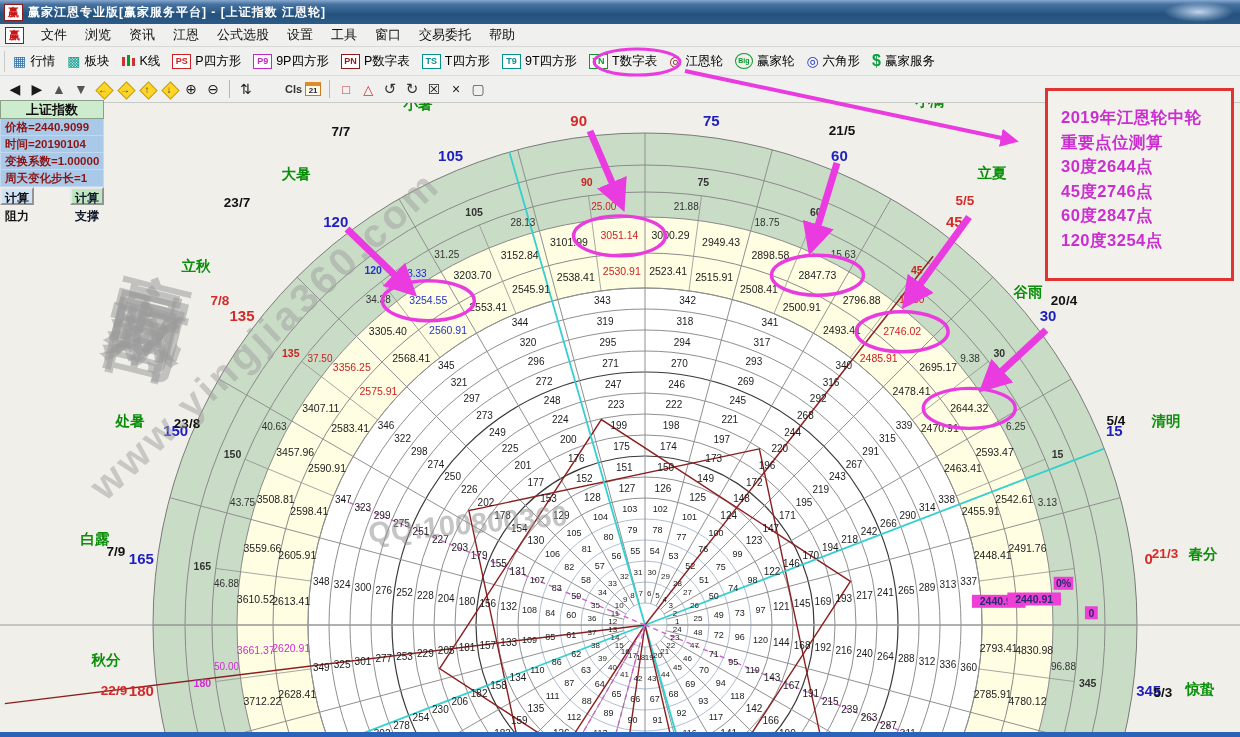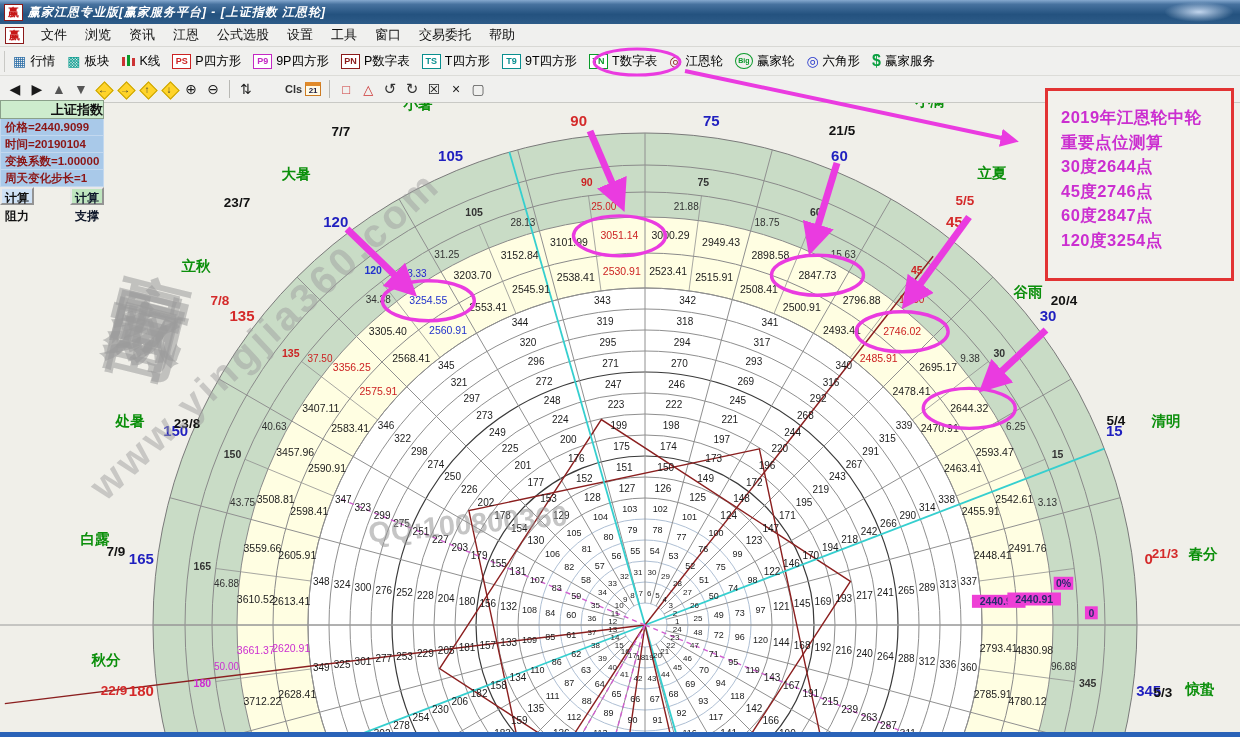--- a/index.html
+++ b/index.html
@@ -8,21 +8,21 @@
   svg{font-family:"Liberation Sans","DejaVu Sans",sans-serif;}
 
   
   #titlebar{position:relative;z-index:3;height:24px;
     background:linear-gradient(to bottom,#86a9cf 0%,#47729f 18%,#24527f 60%,#2d5b88 100%);
     display:flex;align-items:center;padding-left:4px;box-sizing:border-box;}
   #titlebar .glow{position:absolute;right:6px;top:2px;width:70px;height:20px;
     background:radial-gradient(ellipse at center,rgba(220,235,255,.85),rgba(220,235,255,0) 70%);}
   .applogo{width:17px;height:15px;background:#fff;border:1px solid #8b1a1a;color:#c61616;
     font-weight:bold;font-size:11px;line-height:15px;text-align:center;margin-right:5px;}
-  #title-text{color:#fff;font-size:12px;font-weight:bold;letter-spacing:1px;font-style:italic;}
+  #title-text{color:#fff;font-size:12px;font-weight:bold;letter-spacing:1px;}
 
   #menubar{position:relative;z-index:3;height:22px;background:#f0f0ee;border-bottom:1px solid #d8d8d4;
     display:flex;align-items:center;font-size:13px;color:#111;}
   #menubar .applogo{margin:0 8px 0 5px;}
   .menu-item{padding:0 9px;height:100%;display:flex;align-items:center;cursor:default;}
 
   #toolbar1{position:relative;z-index:3;height:28px;background:#f0f0ee;border-bottom:1px solid #dcdcd8;
     display:flex;align-items:center;padding-left:4px;font-size:12.5px;color:#000;}
   .tb-item{display:flex;align-items:center;gap:4px;padding:2px 7px 2px 5px;cursor:default;}
   .tb-item:first-child{border-left:1px solid #c9c9c5;padding-left:8px;}
@@ -60,21 +60,21 @@
   .diamond b{position:absolute;left:2px;top:2px;width:11px;height:11px;background:#ffd42a;
     border:1px solid #c9a400;transform:rotate(45deg);}
   .diamond span{position:absolute;left:0;top:0;width:15px;height:15px;font-size:10px;font-weight:bold;
     color:#333;text-align:center;line-height:15px;}
   .cal{width:16px;height:14px;background:#fffbe8;border:1px solid #cc7a22;border-top:4px solid #e08a2a;
     font-size:8px;font-weight:bold;color:#224;text-align:center;line-height:10px;box-sizing:border-box;}
 
   
   #panel{position:absolute;z-index:3;left:0;top:100px;width:104px;font-weight:bold;}
   #panel .hd{background:#cdeccd;border:1px solid #8aa08a;color:#111;font-size:13px;
-    text-align:right;height:17px;line-height:17px;}
+    text-align:center;height:17px;line-height:17px;}
   #panel .row{background:#a9c9e9;border:1px solid #c3d8ef;border-top:none;color:#8b1515;
     font-size:11.5px;height:16px;line-height:16px;white-space:nowrap;overflow:hidden;padding-left:4px;}
   #panel .btns{display:flex;gap:36px;}
   #panel .pbtn{flex:1;font-size:12px;height:18px;line-height:18px;text-align:center;
     border:2px outset #e8e8e8;box-sizing:border-box;cursor:default;}
   #panel .pbtn.b1{background:#cfe2f6;color:#111;}
   #panel .pbtn.b2{background:#bfe6bf;color:#0f172a;}
 
   
   .wm{position:absolute;z-index:1;color:rgba(150,150,150,.5);pointer-events:none;white-space:nowrap;}

